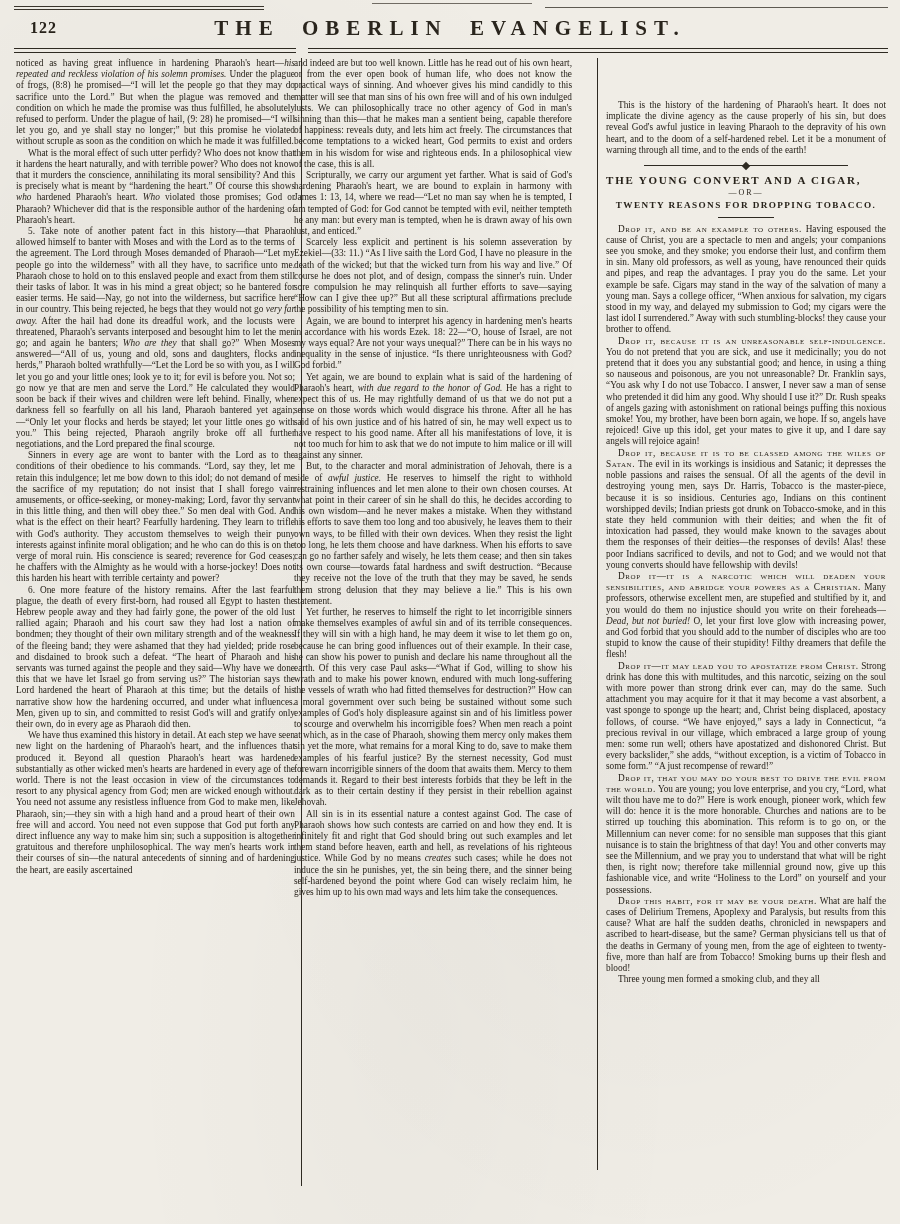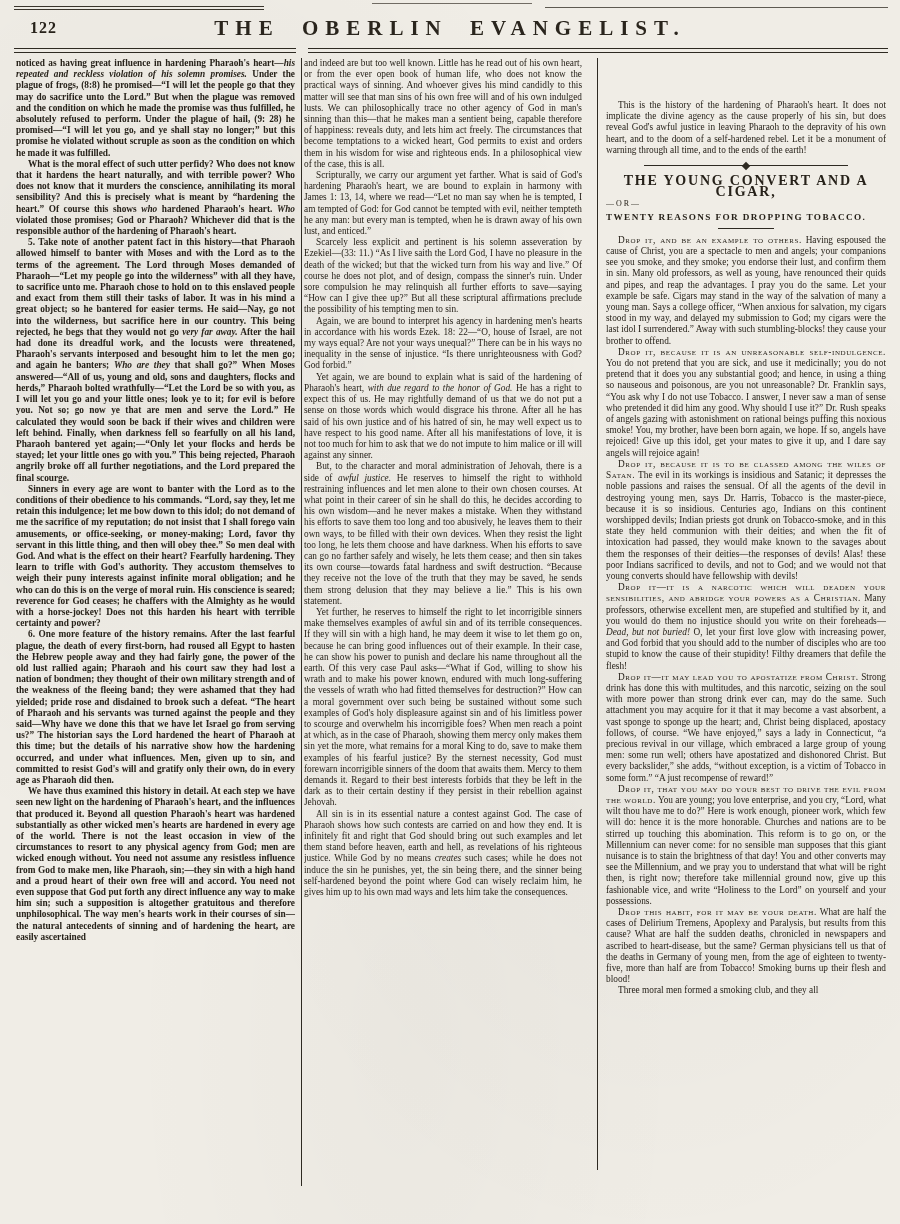--- a/index.html
+++ b/index.html
@@ -26,33 +26,33 @@
   }
   .header-rule{position:absolute;top:48px;height:3px;border-top:1px solid #2e2a22;border-bottom:1px solid #2e2a22;}
   .header-rule-left{left:14px;width:282px;}
   .header-rule-right{left:308px;width:580px;}
   
   .column{
     position:absolute;top:58px;height:1134px;overflow:hidden;
     font-size:9.3px;line-height:11.2px;text-align:justify;
     hyphens:auto;-webkit-hyphens:auto;
   }
-  .col-1{left:16px;width:279px;font-weight:bold;}
-  .col-2{left:304px;width:278px;}
+  .col-1{left:16px;width:279px;}
+  .col-2{left:294px;width:278px;}
   .col-3{left:606px;width:280px;margin-top:42px;}
   .vrule{position:absolute;top:58px;width:1px;background:#2e2a22;}
   .vrule-1{left:301px;height:1128px;}
   .vrule-2{left:597px;height:1112px;}
   
   .para{margin:0;text-indent:12px;}
   .para.noindent{text-indent:0;}
   .lead-sc{font-variant:small-caps;letter-spacing:0.6px;}
-  .headline{margin:8px 0 1px;text-align:center;text-indent:0;font-size:14px;font-weight:bold;letter-spacing:1.8px;}
-  .subhead-or{margin:1px 0;font-size:8px;letter-spacing:2px;}
-  .subhead2{margin:2px 0 0;text-indent:0;font-size:9.2px;font-weight:bold;letter-spacing:1.4px;}
+  .headline{margin:8px 0 1px;text-align:left;text-indent:0;font-size:11px;font-weight:bold;letter-spacing:1.8px;}
+  .subhead-or{margin:1px 0;text-align:center;font-size:8px;letter-spacing:2px;}
+  .subhead2{margin:2px 0 0;text-align:center;text-indent:0;font-size:9.2px;font-weight:bold;letter-spacing:1.4px;}
   .rule-short{width:56px;height:0;border-top:1px solid #2e2a22;margin:5px auto 6px;}
   .divider{position:relative;height:1px;background:#2e2a22;margin:9px 38px 9px;}
   .divider::after{
     content:"";position:absolute;left:50%;top:-2.5px;width:6px;height:6px;
     background:#2e2a22;transform:translateX(-50%) rotate(45deg);
   }
 </style>
 </head>
 <body>
 
@@ -94,15 +94,15 @@
       <div class="subhead-or">—OR—</div>
       <h3 class="subhead2">TWENTY REASONS FOR DROPPING TOBACCO.</h3>
       <div class="rule-short"></div>
       <p class="para"><span class="lead-sc">Drop it, and be an example to others.</span> Having espoused the cause of Christ, you are a spectacle to men and angels; your companions see you smoke, and they smoke; you endorse their lust, and confirm them in sin. Many old professors, as well as young, have renounced their quids and pipes, and reap the advantages. I pray you do the same. Let your example be safe. Cigars may stand in the way of the salvation of many a young man. Says a college officer, “When anxious for salvation, my cigars stood in my way, and delayed my submission to God; my cigars were the last idol I surrendered.” Away with such stumbling-blocks! they cause your brother to offend.</p>
       <p class="para"><span class="lead-sc">Drop it, because it is an unreasonable self-indulgence.</span> You do not pretend that you are sick, and use it medicinally; you do not pretend that it does you any substantial good; and hence, in using a thing so nauseous and poisonous, are you not unreasonable? Dr. Franklin says, “You ask why I do not use Tobacco. I answer, I never saw a man of sense who pretended it did him any good. Why should I use it?” Dr. Rush speaks of angels gazing with astonishment on rational beings puffing this noxious smoke! You, my brother, have been born again, we hope. If so, angels have rejoiced! Give up this idol, get your mates to give it up, and I dare say angels will rejoice again!</p>
       <p class="para"><span class="lead-sc">Drop it, because it is to be classed among the wiles of Satan.</span> The evil in its workings is insidious and Satanic; it depresses the noble passions and raises the sensual. Of all the agents of the devil in destroying young men, says Dr. Harris, Tobacco is the master-piece, because it is so insidious. Centuries ago, Indians on this continent worshipped devils; Indian priests got drunk on Tobacco-smoke, and in this state they held communion with their deities; and when the fit of intoxication had passed, they would make known to the savages about them the responses of their deities—the responses of devils! Alas! these poor Indians sacrificed to devils, and not to God; and we would not that young converts should have fellowship with devils!</p>
       <p class="para"><span class="lead-sc">Drop it—it is a narcotic which will deaden your sensibilities, and abridge your powers as a Christian.</span> Many professors, otherwise excellent men, are stupefied and stultified by it, and you would do them no injustice should you write on their foreheads—<i>Dead, but not buried!</i> O, let your first love glow with increasing power, and God forbid that you should add to the number of disciples who are too stupid to know the cause of their stupidity! Filthy dreamers that defile the flesh!</p>
       <p class="para"><span class="lead-sc">Drop it—it may lead you to apostatize from Christ.</span> Strong drink has done this with multitudes, and this narcotic, seizing on the soul with more power than strong drink ever can, may do the same. Such attachment you may acquire for it that it may become a vast absorbent, a vast sponge to sponge up the heart; and, Christ being displaced, apostacy follows, of course. “We have enjoyed,” says a lady in Connecticut, “a precious revival in our village, which embraced a large group of young men: some run well; others have apostatized and dishonored Christ. But every backslider,” she adds, “without exception, is a victim of Tobacco in some form.” “A just recompense of reward!”</p>
       <p class="para"><span class="lead-sc">Drop it, that you may do your best to drive the evil from the world.</span> You are young; you love enterprise, and you cry, “Lord, what wilt thou have me to do?” Here is work enough, pioneer work, which few will do: hence it is the more honorable. Churches and nations are to be stirred up touching this abomination. This reform is to go on, or the Millennium can never come: for no sensible man supposes that this giant nuisance is to stain the brightness of that day! You and other converts may see the Millennium, and we pray you to understand that what will be right then, is right now; therefore take millennial ground now, give up this fashionable vice, and write “Holiness to the Lord” on yourself and your possessions.</p>
       <p class="para"><span class="lead-sc">Drop this habit, for it may be your death.</span> What are half the cases of Delirium Tremens, Apoplexy and Paralysis, but results from this cause? What are half the sudden deaths, chronicled in newspapers and ascribed to heart-disease, but the same? German physicians tell us that of the deaths in Germany of young men, from the age of eighteen to twenty-five, more than half are from Tobacco! Smoking burns up their flesh and blood!</p>
-      <p class="para">Three moral men formed a smoking club, and they all</p>
+      <p class="para">Three young men formed a smoking club, and they all</p>
     </div>
 </div>
 
 </body></html>

